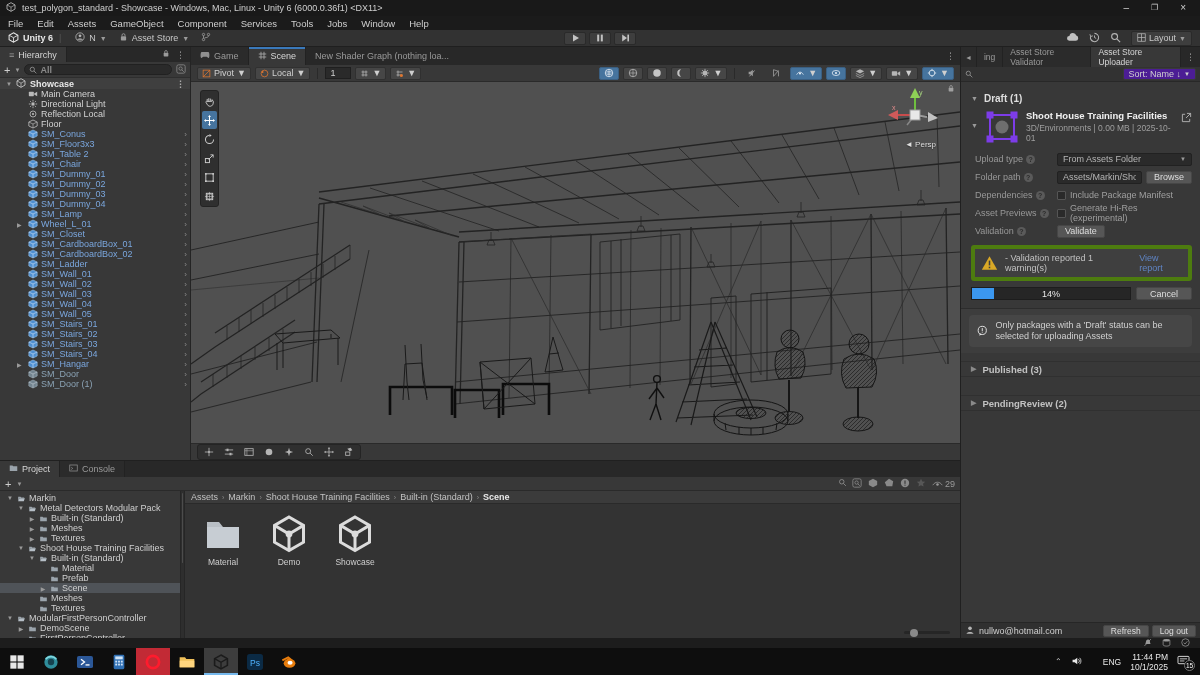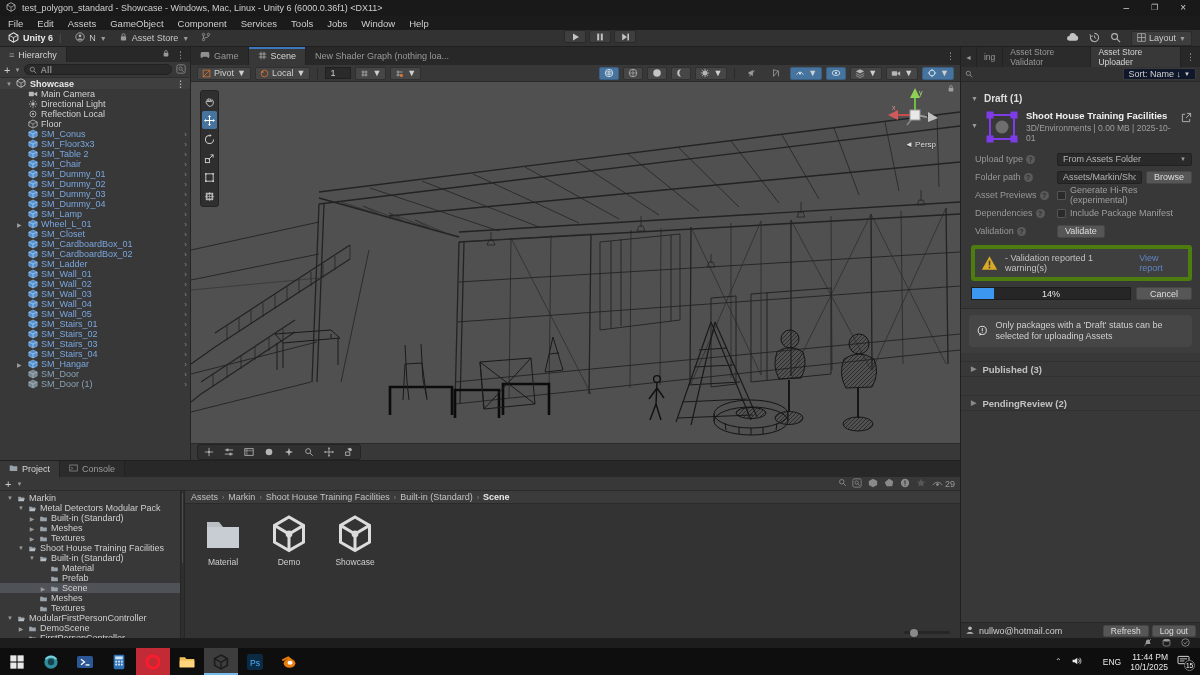--- a/index.html
+++ b/index.html
@@ -7,21 +7,21 @@
   body { font-family:"Liberation Sans", sans-serif; color:#c8c8c8; font-size:9px; -webkit-font-smoothing:antialiased; }
   #app { position:relative; width:1200px; height:675px; background:#282828; display:flex; flex-direction:column; }
 
   
   .titlebar { height:16px; background:#191919; display:flex; align-items:center; padding:0 6px; gap:6px; flex:0 0 auto; }
   .titlebar .ttl { color:#cfcfcf; font-size:9px; white-space:nowrap; }
   .win-controls { margin-left:auto; display:flex; gap:22px; padding-right:8px; color:#cfcfcf; font-size:10px; }
   .win-controls span { cursor:default; line-height:16px; }
   .menubar { height:14px; background:#1b1b1b; display:flex; align-items:center; gap:14px; padding:0 8px; flex:0 0 auto; }
   .menubar span { color:#cfcfcf; font-size:9.5px; }
-  .maintb { height:17px; background:#323232; border-bottom:1px solid #1f1f1f; display:flex; padding:0 8px; flex:0 0 auto; position:relative; }
+  .maintb { height:17px; background:#323232; border-bottom:1px solid #1f1f1f; display:flex; align-items:center; padding:0 8px; flex:0 0 auto; position:relative; }
   .maintb .grp { display:flex; align-items:center; gap:4px; margin-right:12px; }
   .maintb .bold { font-weight:bold; color:#e8e8e8; }
   .maintb .caret { color:#9a9a9a; font-size:7px; }
   .playgrp { position:absolute; left:0; right:0; margin:auto; width:78px; display:flex; gap:3px; justify-content:center; }
   .playbtn { width:22px; height:13px; background:#3e3e3e; border:1px solid #2a2a2a; border-radius:2px; display:flex; align-items:center; justify-content:center; }
   .tbright { margin-left:auto; display:flex; align-items:center; gap:10px; }
   .layoutbtn { display:flex; align-items:center; gap:3px; background:#3e3e3e; border:1px solid #2a2a2a; border-radius:2px; padding:1px 5px; }
 
   
   .workspace { flex:0 0 auto; height:591px; display:flex; }
@@ -90,21 +90,21 @@
   .assetitem { width:52px; display:flex; flex-direction:column; align-items:center; gap:3px; }
   .assetitem .albl { color:#cfcfcf; font-size:8.5px; }
   .zoomslider { position:absolute; right:10px; bottom:4px; width:46px; height:3px; background:#262626; border-radius:2px; }
   .zoomslider:after { content:""; position:absolute; left:6px; top:-2.5px; width:8px; height:8px; border-radius:50%; background:#8a8a8a; }
 
   
   .rightdock { width:240px; background:#383838; border-left:1px solid #202020; display:flex; flex-direction:column; }
   .rightdock .tabbar { height:20px; align-items:stretch; }
   .rightdock .tab { font-size:8.5px; padding:0 7px; }
   .rd-search { height:15px; background:#323232; border-bottom:1px solid #282828; display:flex; align-items:center; padding:0 4px; gap:4px; }
-  .sortbtn { margin-left:auto; height:12px; background:#0f172a; border:1px solid #3a3a3a; border-radius:2px; display:flex; align-items:center; gap:3px; padding:0 5px; color:#cfcfcf; }
+  .sortbtn { margin-left:auto; height:12px; background:#4c1d95; border:1px solid #3a3a3a; border-radius:2px; display:flex; align-items:center; gap:3px; padding:0 5px; color:#cfcfcf; }
   .rd-content { flex:1; padding:8px 0 0 0; overflow:hidden; display:flex; flex-direction:column; }
   .secrow { height:16px; display:flex; align-items:center; gap:6px; padding:0 10px; color:#dedede; font-weight:bold; font-size:10px; }
   .secrow .tri { color:#9a9a9a; font-size:7px; }
   .pkgcard { display:flex; align-items:flex-start; gap:7px; padding:4px 8px 6px 10px; }
   .pkgicon { width:34px; height:34px; position:relative; flex:0 0 auto; }
   .pkgmain { flex:1; min-width:0; }
   .pkgtitle { color:#f0f0f0; font-weight:bold; font-size:9.5px; line-height:11px; }
   .pkgmeta { color:#9f9f9f; font-size:8.5px; margin-top:2px; }
   .fieldrow { height:18px; display:flex; align-items:center; padding:0 8px 0 14px; gap:4px; }
   .flabel { width:78px; color:#989898; display:flex; align-items:center; gap:3px; flex:0 0 auto; }
@@ -1133,36 +1133,36 @@
               </div>
               <div class="fctrl">
                 <div class="textinput">
                   <span class="val">Assets/Markin/Shoot Hou</span>
                 </div>
                 <div class="btn">Browse</div>
               </div>
             </div>
             <div class="fieldrow">
               <div class="flabel">
+                <span class="flbl">Dependencies</span>
+                <span class="qmark">?</span>
+              </div>
+              <div class="fctrl">
+                <span class="cbox"></span>
+                <span class="cboxtext val">Include Package Manifest</span>
+              </div>
+            </div>
+            <div class="fieldrow">
+              <div class="flabel">
                 <span class="flbl">Asset Previews</span>
                 <span class="qmark">?</span>
               </div>
               <div class="fctrl">
                 <span class="cbox"></span>
                 <span class="cboxtext val">Generate Hi-Res (experimental)</span>
-              </div>
-            </div>
-            <div class="fieldrow">
-              <div class="flabel">
-                <span class="flbl">Dependencies</span>
-                <span class="qmark">?</span>
-              </div>
-              <div class="fctrl">
-                <span class="cbox"></span>
-                <span class="cboxtext val">Include Package Manifest</span>
               </div>
             </div>
             <div class="fieldrow">
               <div class="flabel">
                 <span class="flbl">Validation</span>
                 <span class="qmark">?</span>
               </div>
               <div class="fctrl">
                 <div class="btn">Validate</div>
               </div>

